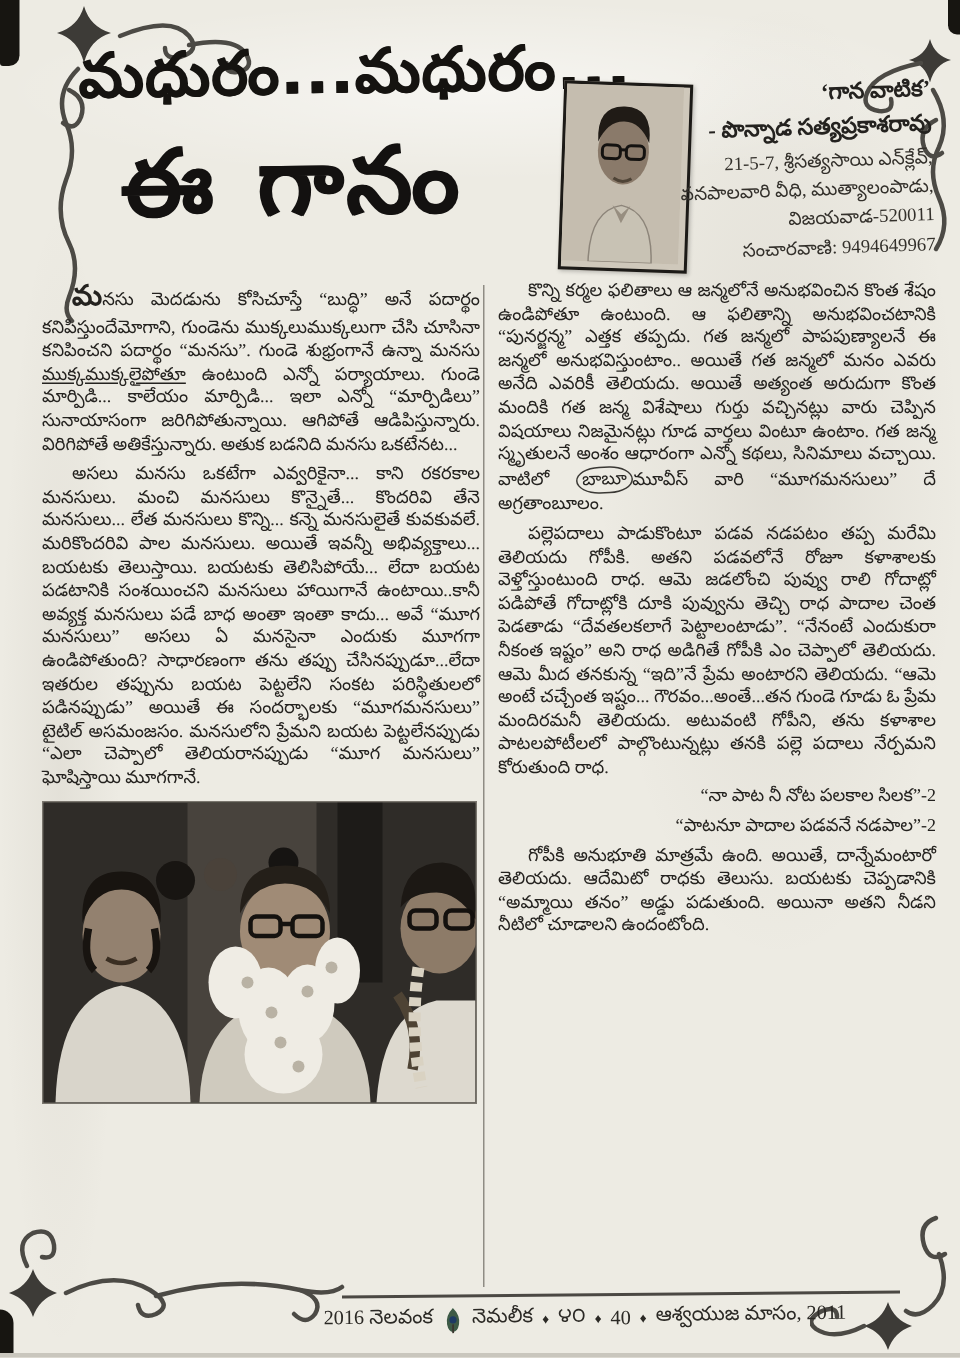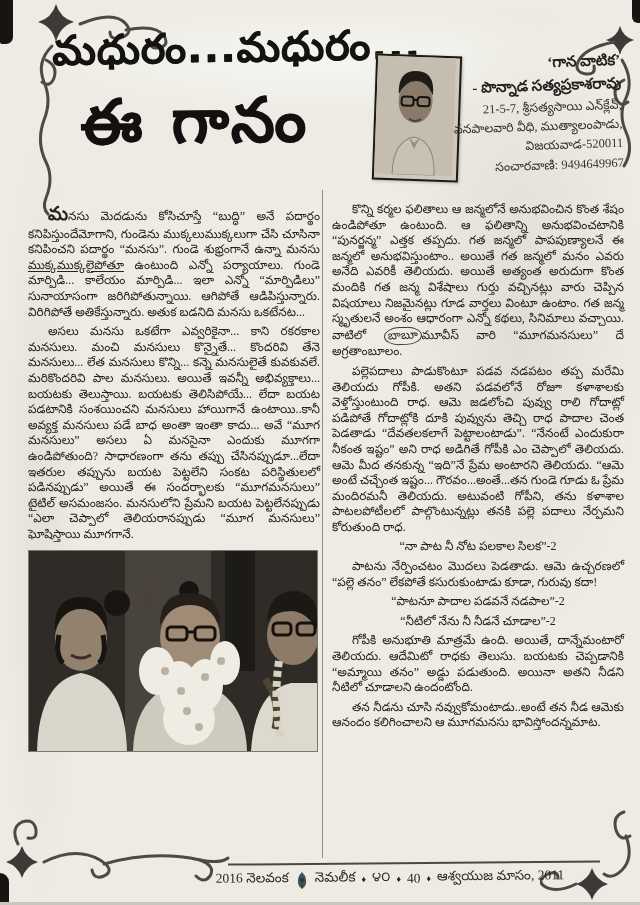--- a/index.html
+++ b/index.html
@@ -44,29 +44,29 @@
   }
   .byline{
     position:absolute;right:18px;top:52px;width:190px;text-align:right;
     transform:rotate(-2deg);line-height:1.55;
   }
   .byline .col-name{font-weight:bold;font-size:15px;}
   .byline .auth{font-weight:bold;font-size:15px;}
   .byline .addr{font-size:12.5px;color:#33302b;}
   
   .bodywrap{position:absolute;left:28px;top:186px;width:596px;}
-  .col{position:absolute;top:16px;width:292px;font-size:12px;line-height:1.3;text-align:justify;}
+  .col{position:absolute;top:0;width:292px;font-size:12px;line-height:1.3;text-align:justify;}
   .col-left{left:0;}
   .col-right{left:304px;}
   .col p{margin:0 0 4px 0;text-indent:20px;}
   .dropcap{font-size:19px;font-weight:bold;}
   .u-word{text-decoration:underline;text-underline-offset:2px;}
   .circled{display:inline-block;border:1.5px solid #3a3834;border-radius:50% / 62%;padding:0 3px;text-indent:0;transform:rotate(-2deg);}
   .divider{position:absolute;left:322px;top:190px;width:1px;height:668px;background:#8f8c84;}
-  .song{margin:1px 0 1px 28px;text-indent:0 !important;text-align:center;}
+  .song{margin:1px 0 1px 28px;text-indent:0 !important;text-align:right;}
   
   .group-photo{
     margin-top:7px;width:288px;height:200px;border:1px solid #7a766e;
     background:#34312d;display:block;
   }
   
   .footer-rule{position:absolute;left:228px;top:862px;width:372px;height:2px;background:#4b4843;transform:rotate(-.5deg);}
   .footer{
     position:absolute;left:150px;top:869px;width:480px;
     display:flex;align-items:center;justify-content:center;gap:6px;
@@ -191,25 +191,22 @@
         <path d="M236,128 Q252,150 246,178" stroke="#4e4334" stroke-width="7" fill="none"></path>
 
         <path d="M250,110 Q244,150 252,190" stroke="#d9d2c2" stroke-width="8" stroke-dasharray="6 4" fill="none"></path>
       </svg>
     </div>
 
     <div class="col col-right">
       <p><span>కొన్ని కర్మల ఫలితాలు ఆ జన్మలోనే అనుభవించిన కొంత శేషం ఉండిపోతూ ఉంటుంది. ఆ ఫలితాన్ని అనుభవించటానికి “పునర్జన్మ” ఎత్తక తప్పదు. గత జన్మలో పాపపుణ్యాలనే ఈ జన్మలో అనుభవిస్తుంటాం.. అయితే గత జన్మలో మనం ఎవరు అనేది ఎవరికీ తెలియదు. అయితే అత్యంత అరుదుగా కొంత మందికి గత జన్మ విశేషాలు గుర్తు వచ్చినట్లు వారు చెప్పిన విషయాలు నిజమైనట్లు గూడ వార్తలు వింటూ ఉంటాం. గత జన్మ స్మృతులనే అంశం ఆధారంగా ఎన్నో కథలు, సినిమాలు వచ్చాయి. వాటిలో </span><span class="circled">బాబూ</span><span>మూవీస్ వారి “మూగమనసులు” దే అగ్రతాంబూలం.</span></p>
       <p>పల్లెపదాలు పాడుకొంటూ పడవ నడపటం తప్ప మరేమి తెలియదు గోపీకి. అతని పడవలోనే రోజూ కళాశాలకు వెళ్తోస్తుంటుంది రాధ. ఆమె జడలోంచి పువ్వు రాలి గోదాట్లో పడిపోతే గోదాట్లోకి దూకి పువ్వును తెచ్చి రాధ పాదాల చెంత పెడతాడు “దేవతలకలాగే పెట్టాలంటాడు”. “నేనంటే ఎందుకురా నీకంత ఇష్టం” అని రాధ అడిగితే గోపీకి ఎం చెప్పాలో తెలియదు. ఆమె మీద తనకున్న “ఇది”నే ప్రేమ అంటారని తెలియదు. “ఆమె అంటే చచ్చేంత ఇష్టం... గౌరవం...అంతే...తన గుండె గూడు ఓ ప్రేమ మందిరమనీ తెలియదు. అటువంటి గోపీని, తను కళాశాల పాటలపోటీలలో పాల్గొంటున్నట్లు తనకి పల్లె పదాలు నేర్పమని కోరుతుంది రాధ.</p>
       <p class="song">“నా పాట నీ నోట పలకాల సిలక”-2</p>
-      <p>పాటను నేర్పించటం మొదలు పెడతాడు. ఆమె ఉచ్చరణలో “పల్లె తనం” లేకపోతే కసురుకుంటాడు కూడా, గురువు కదా!</p>
       <p class="song">“పాటనూ పాదాల పడవనే నడపాల”-2</p>
-      <p class="song">“నీటిలో నేను నీ నీడనే చూడాల”-2</p>
       <p>గోపీకి అనుభూతి మాత్రమే ఉంది. అయితే, దాన్నేమంటారో తెలియదు. ఆదేమిటో రాధకు తెలుసు. బయటకు చెప్పడానికి “అమ్మాయి తనం” అడ్డు పడుతుంది. అయినా అతని నీడని నీటిలో చూడాలని ఉందంటోంది.</p>
-      <p>తన నీడను చూసి నవ్వుకోమంటాడు..అంటే తన నీడ ఆమెకు ఆనందం కలిగించాలని ఆ మూగమనసు భావిస్తోందన్నమాట.</p>
     </div>
   </div>
 
   <div class="footer-rule"></div>
   <div class="footer">
     <span>2016 నెలవంక</span>
     <svg class="feather" viewBox="0 0 14 18">
       <path d="M7,1 Q12,6 11,12 Q10,17 7,17 Q4,17 3,12 Q2,6 7,1" fill="#3d5a46"></path>
       <circle cx="7" cy="9" r="2.4" fill="#1d3a63"></circle>
       <line x1="7" y1="12" x2="7" y2="18" stroke="#3a362f" stroke-width="1.2"></line>

